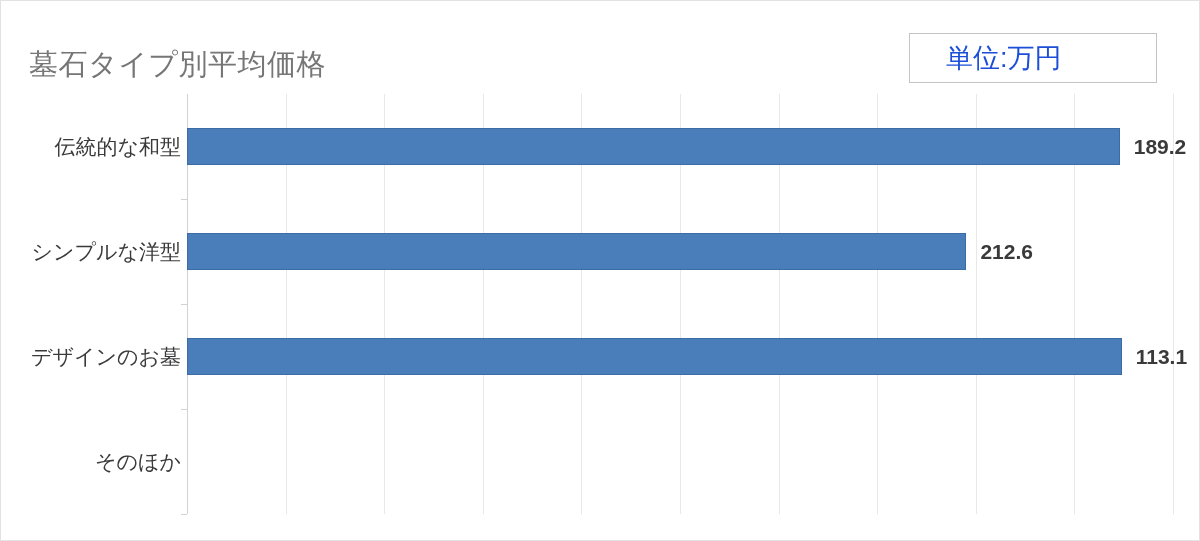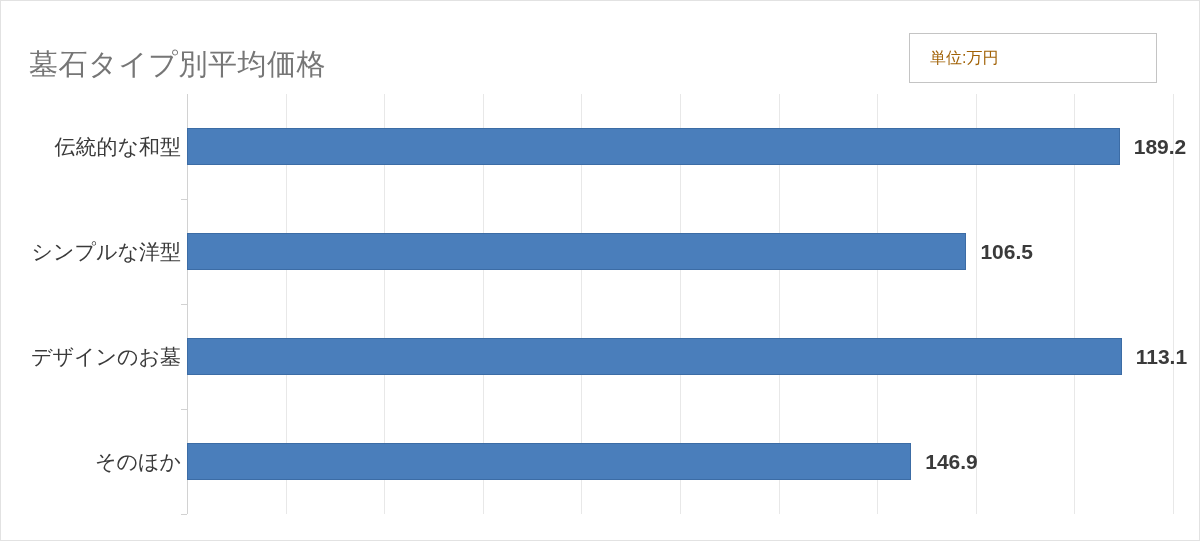--- a/index.html
+++ b/index.html
@@ -35,23 +35,23 @@
     left: 908px;
     top: 32px;
     width: 248px;
     height: 50px;
     border: 1px solid #c4c4c4;
     background: #ffffff;
     display: flex;
     align-items: center;
   }
   #unit-label {
-    margin-left: 20px;
-    font-size: 16px;
-    color: #a16207;
+    margin-left: 36px;
+    font-size: 27px;
+    color: #1d4ed8;
     white-space: nowrap;
   }
   
   #plot-area {
     position: absolute;
     left: 186px;
     top: 93px;
     width: 986px;
     height: 420px;
     font-weight: bold;
@@ -135,29 +135,25 @@
       <div class="gridline" style="left: 690.2px;"></div>
       <div class="gridline" style="left: 788.8px;"></div>
       <div class="gridline" style="left: 887.4px;"></div>
       <div class="gridline" style="left: 986px;"></div>
       <div class="bar-row" style="top: 33.5px; height: 38px;">
         <div class="bar" title="伝統的な和型: 189.2" style="width: 932.756px; background: rgb(74, 126, 187);"></div>
         <span class="bar-value" style="left: 946.756px;">189.2</span>
       </div>
       <div class="bar-row" style="top: 138.5px; height: 38px;">
         <div class="bar" title="シンプルな洋型: 158.1" style="width: 779.433px; background: rgb(74, 126, 187);"></div>
-        <span class="bar-value" style="left: 793.433px;">106.5</span>
+        <span class="bar-value" style="left: 793.433px;">212.6</span>
       </div>
       <div class="bar-row" style="top: 243.5px; height: 38px;">
         <div class="bar" title="デザインのお墓: 189.6" style="width: 934.728px; background: rgb(74, 126, 187);"></div>
         <span class="bar-value" style="left: 948.728px;">113.1</span>
-      </div>
-      <div class="bar-row" style="top: 348.5px; height: 38px;">
-        <div class="bar" title="そのほか: 146.9" style="width: 724.217px; background: rgb(74, 126, 187);"></div>
-        <span class="bar-value" style="left: 738.217px;">146.9</span>
       </div>
     </div>
 
   <div id="labels-layer">
 
   <div class="cat-label" style="top: 145.5px;">伝統的な和型</div>
       <div class="cat-label" style="top: 250.5px;">シンプルな洋型</div>
       <div class="cat-label" style="top: 355.5px;">デザインのお墓</div>
       <div class="cat-label" style="top: 460.5px;">そのほか</div>
     </div>

